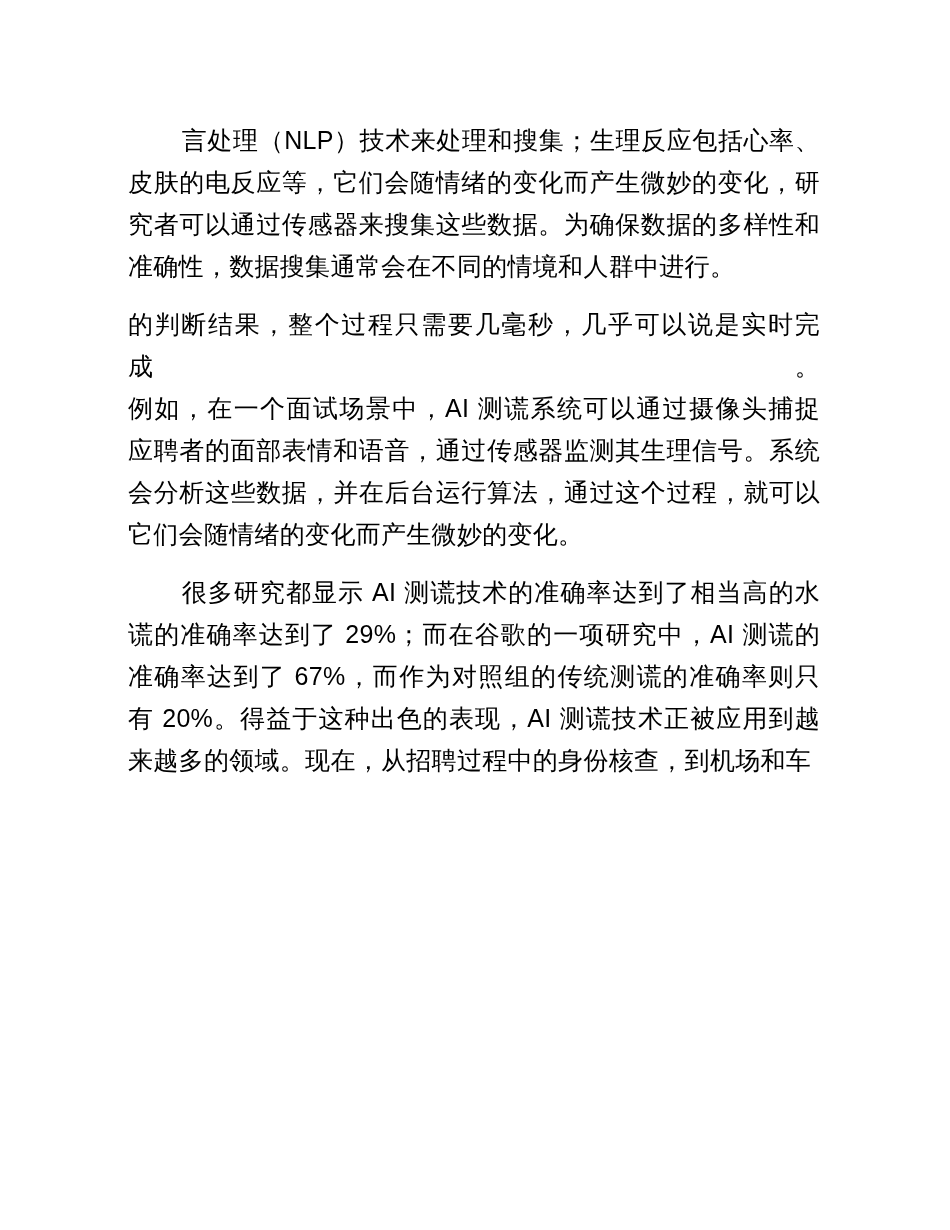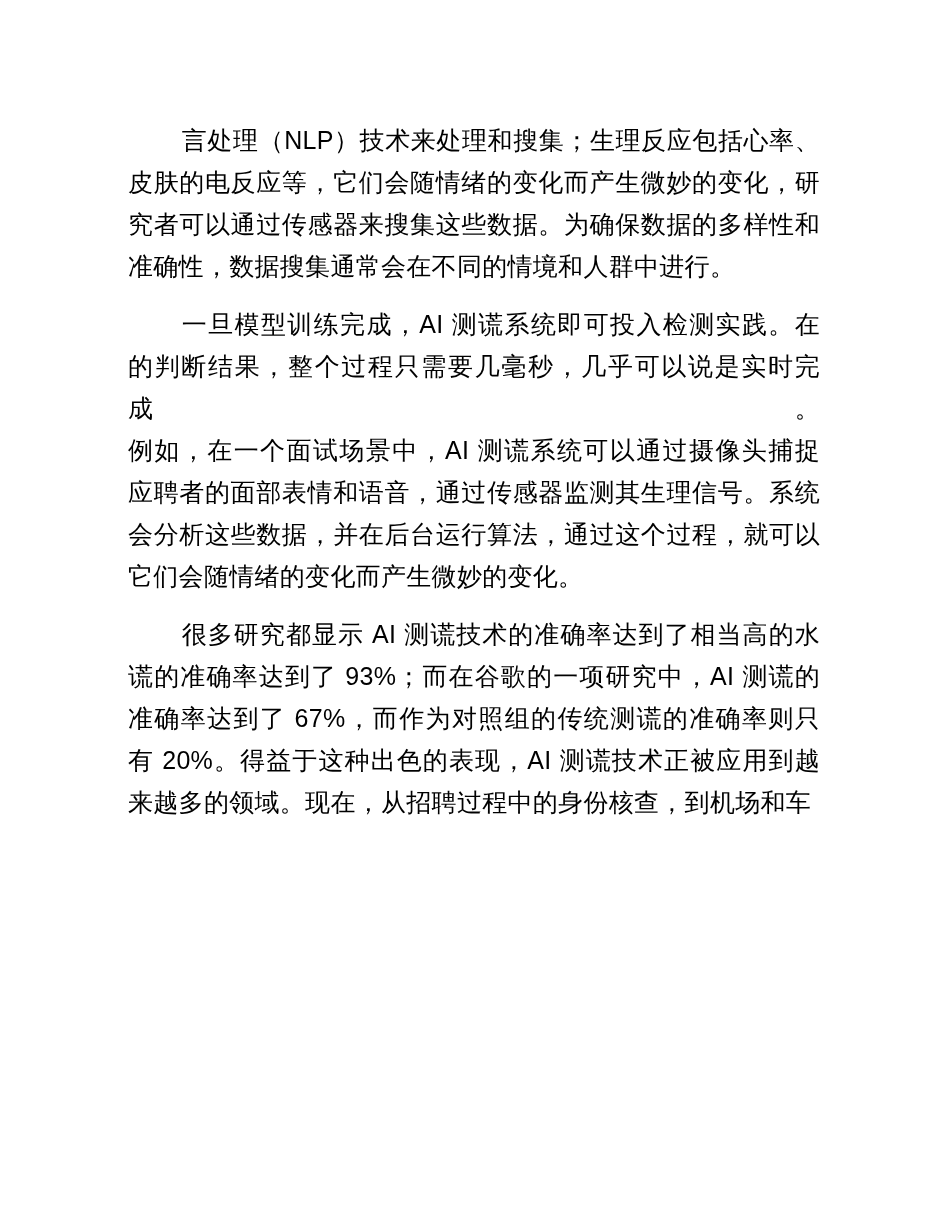--- a/index.html
+++ b/index.html
@@ -42,28 +42,27 @@
 
 <div class="page">
   <div class="content" id="content">
       <div class="paragraph">
         <div class="line indent">言处理（NLP）技术来处理和搜集；生理反应包括心率、</div>
         <div class="line">皮肤的电反应等，它们会随情绪的变化而产生微妙的变化，研</div>
         <div class="line">究者可以通过传感器来搜集这些数据。为确保数据的多样性和</div>
         <div class="line last">准确性，数据搜集通常会在不同的情境和人群中进行。</div>
       </div>
       <div class="paragraph">
-        <div class="line indent">一旦模型训练完成，AI 测谎系统即可投入检测实践。在</div>
         <div class="line">的判断结果，整个过程只需要几毫秒，几乎可以说是实时完成。</div>
         <div class="line">例如，在一个面试场景中，AI 测谎系统可以通过摄像头捕捉</div>
         <div class="line">应聘者的面部表情和语音，通过传感器监测其生理信号。系统</div>
         <div class="line">会分析这些数据，并在后台运行算法，通过这个过程，就可以</div>
         <div class="line last">它们会随情绪的变化而产生微妙的变化。</div>
       </div>
       <div class="paragraph">
         <div class="line indent">很多研究都显示 AI 测谎技术的准确率达到了相当高的水</div>
-        <div class="line">谎的准确率达到了 93%；而在谷歌的一项研究中，AI 测谎的</div>
+        <div class="line">谎的准确率达到了 29%；而在谷歌的一项研究中，AI 测谎的</div>
         <div class="line">准确率达到了 67%，而作为对照组的传统测谎的准确率则只</div>
         <div class="line">有 20%。得益于这种出色的表现，AI 测谎技术正被应用到越</div>
         <div class="line last">来越多的领域。现在，从招聘过程中的身份核查，到机场和车</div>
       </div>
     </div>
 </div>
 
 </body></html>

